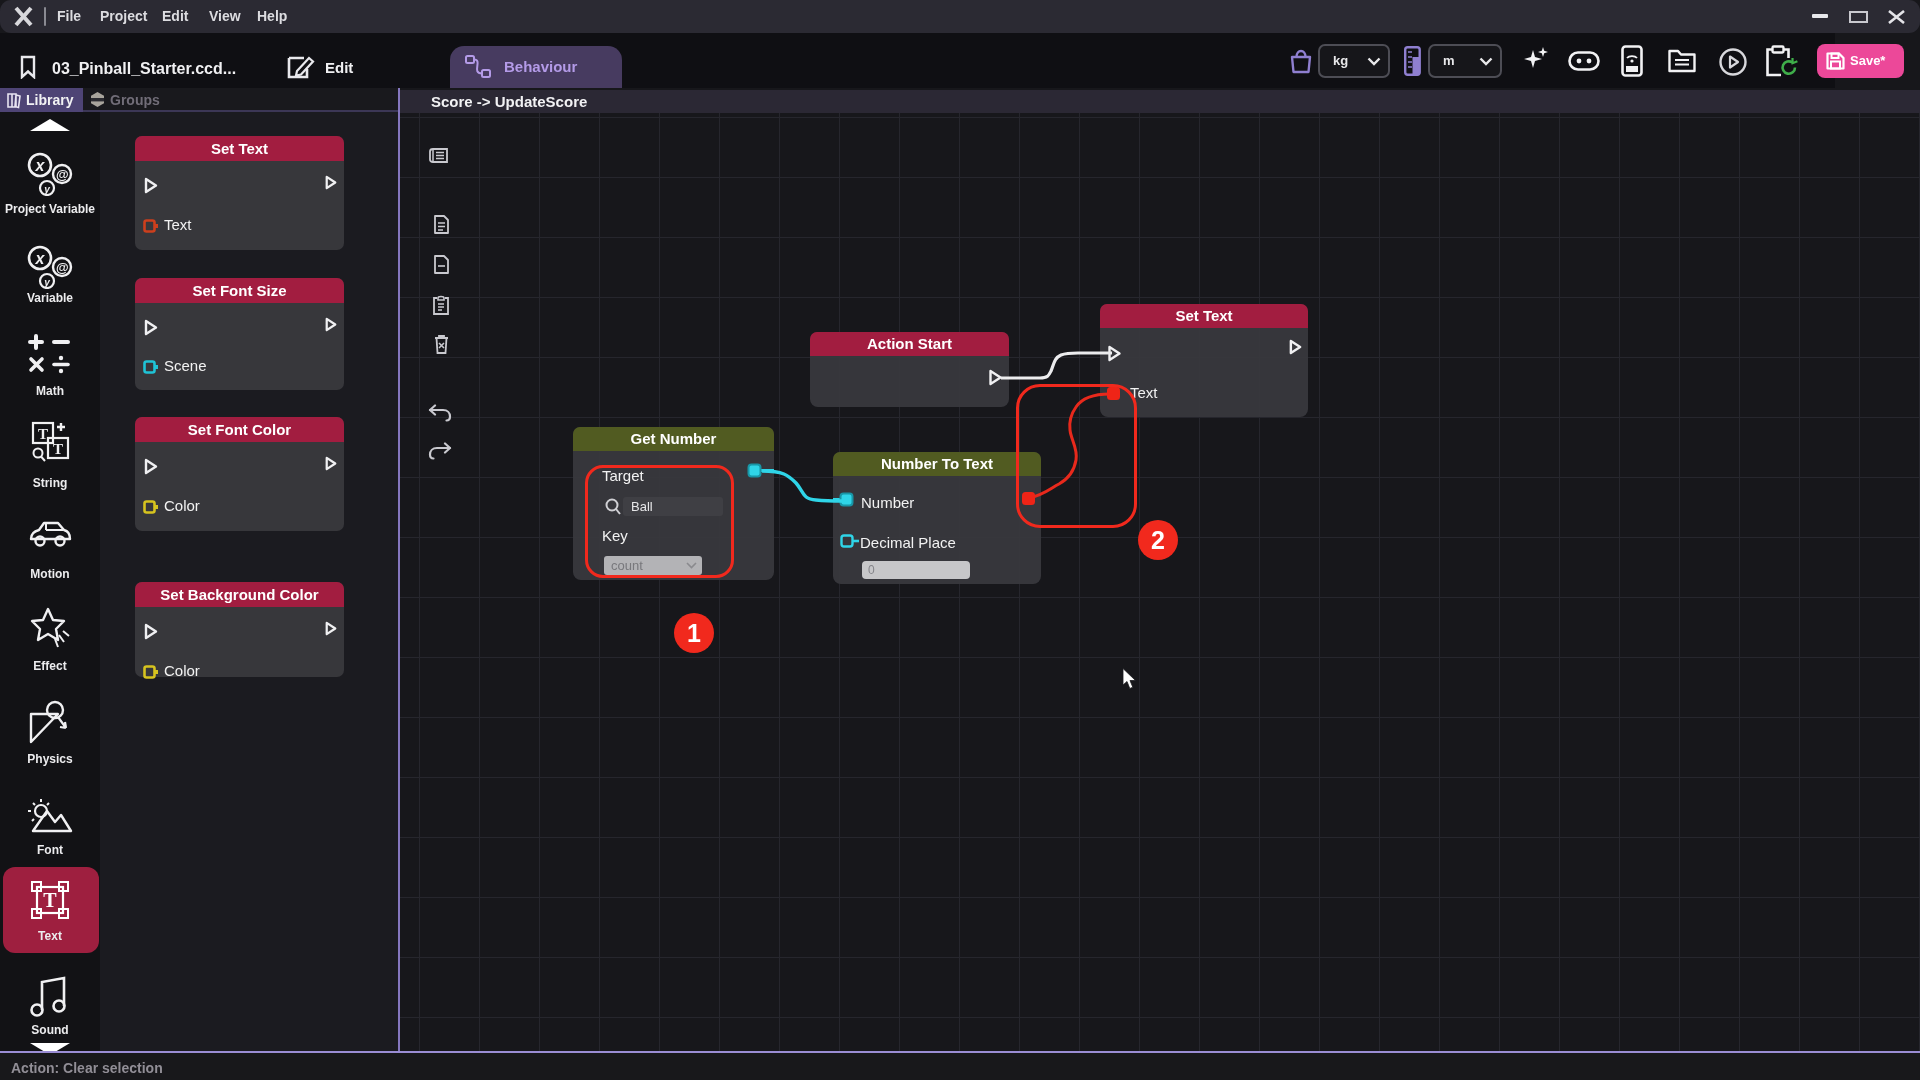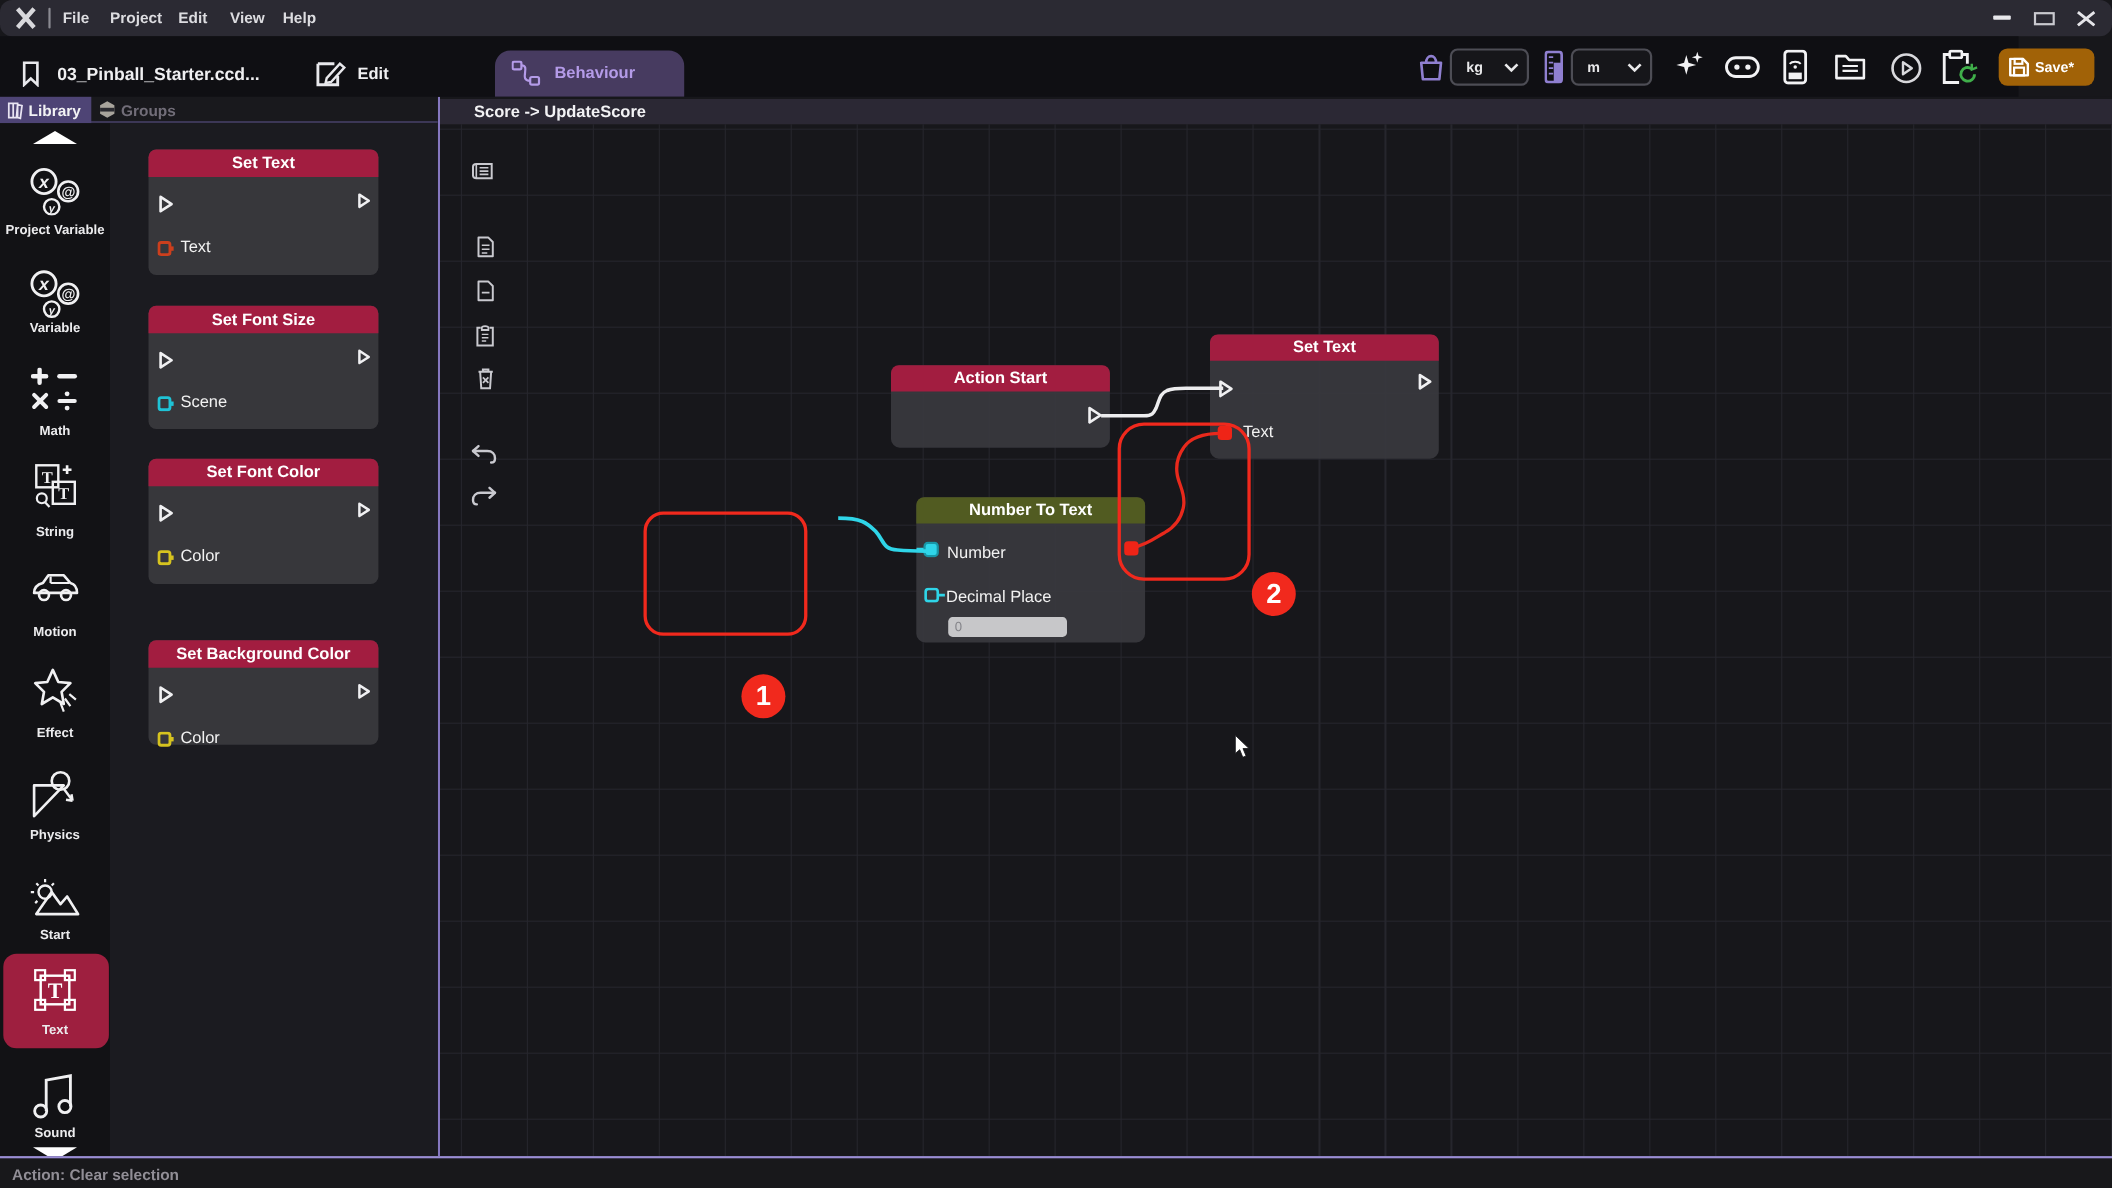--- a/index.html
+++ b/index.html
@@ -16,21 +16,21 @@
 .wc { position:absolute; }
 
 
 #toolbar { left:0; top:33px; width:1835px; height:55px; background:#0f0f13; }
 #doctitle { position:absolute; left:52px; top:27px; color:#f0f0f2; font-size:16px; font-weight:700; }
 #editlbl { position:absolute; left:325px; top:26px; color:#f0f0f2; font-size:15px; font-weight:700; }
 #behtab { position:absolute; left:450px; top:13px; width:172px; height:42px; background:#473b60; border-radius:14px 14px 0 0; }
 #behtab span { position:absolute; left:54px; top:12px; color:#b49be8; font-size:15px; font-weight:700; }
 .dd { position:absolute; top:11px; height:34px; border:2px solid #4d4d55; border-radius:7px; background:#16161a; }
 .dd span { position:absolute; left:13px; top:7px; color:#e8e8ea; font-size:13px; font-weight:700; }
-#savebtn { position:absolute; left:1817px; top:11px; width:87px; height:34px; background:#a16207; border-radius:8px; }
+#savebtn { position:absolute; left:1817px; top:11px; width:87px; height:34px; background:#ec4899; border-radius:8px; }
 #savebtn span { position:absolute; left:33px; top:9px; color:#fff; font-size:13px; font-weight:700; }
 
 
 #tabsrow { left:0; top:88px; width:398px; height:24px; background:#19191d; }
 #libtab { position:absolute; left:0; top:88px; width:83px; height:24px; background:#4e4475; }
 #libtab span { position:absolute; left:26px; top:4px; color:#f2f2f4; font-size:14px; font-weight:700; }
 #groupslbl { position:absolute; left:110px; top:92px; color:#716d78; font-size:14px; font-weight:700; }
 #nav { left:0; top:112px; width:100px; height:941px; background:#121215; }
 .navlbl { position:absolute; width:100px; text-align:center; color:#ececee; font-size:12px; font-weight:700; }
 .navlblb { font-weight:700; }
@@ -247,21 +247,21 @@
     <circle cx="27" cy="10" r="8" fill="none" stroke="#f0f0f2" stroke-width="2.4"></circle>
     <path d="M30 17 L38 28 M38 28 L37 22 M38 28 L32 27" fill="none" stroke="#f0f0f2" stroke-width="2.2"></path>
   </svg>
   <div class="navlbl navlblb" style="left:0;top:640px">Physics</div>
   
   <svg style="position:absolute;left:27px;top:683px" width="46" height="42" viewBox="0 0 46 42">
     <path d="M6 36 L20 16 L28 27 L34 20 L44 36 Z" fill="none" stroke="#f0f0f2" stroke-width="2.4" stroke-linejoin="round"></path>
     <circle cx="14" cy="16" r="6" fill="none" stroke="#f0f0f2" stroke-width="2.2"></circle>
     <path d="M14 4 V7 M4 16 H1 M6 8 L8 10 M22 8 L20 10 M5 26 L7 24" stroke="#f0f0f2" stroke-width="2"></path>
   </svg>
-  <div class="navlbl navlblb" style="left:0;top:731px">Start</div>
+  <div class="navlbl navlblb" style="left:0;top:731px">Font</div>
   
   <div id="texttile"></div>
   <svg style="position:absolute;left:30px;top:768px" width="40" height="42" viewBox="0 0 40 42">
     <rect x="7" y="7" width="26" height="26" fill="none" stroke="#fff" stroke-width="2.2"></rect>
     <rect x="2" y="2" width="9" height="9" fill="none" stroke="#fff" stroke-width="2"></rect>
     <rect x="29" y="2" width="9" height="9" fill="none" stroke="#fff" stroke-width="2"></rect>
     <rect x="2" y="29" width="9" height="9" fill="none" stroke="#fff" stroke-width="2"></rect>
     <rect x="29" y="29" width="9" height="9" fill="none" stroke="#fff" stroke-width="2"></rect>
     <text x="20" y="27" font-size="20" font-weight="700" fill="#fff" text-anchor="middle" font-family="Liberation Serif">T</text>
   </svg>
@@ -385,20 +385,41 @@
     <div class="nheader red">Set Text</div>
     <svg style="position:absolute;left:7px;top:41px" width="15" height="17" viewBox="0 0 14 17">
         <path d="M2 2 L12 8.5 L2 15 Z" fill="none" stroke="#f0f0f2" stroke-width="2.4" stroke-linejoin="round"></path>
       </svg>
     <svg style="position:absolute;left:189px;top:35px" width="13" height="16" viewBox="0 0 14 17">
         <path d="M2 2 L12 8.5 L2 15 Z" fill="none" stroke="#f0f0f2" stroke-width="2.6" stroke-linejoin="round"></path>
       </svg>
     <div class="nlbl" style="left:30px;top:80px">Text</div>
   </div>
 
+  <div class="node" style="left:175px;top:339px;width:201px;height:153px">
+    <div class="nheader green">Get Number</div>
+    <div class="nlbl" style="left:29px;top:40px">Target</div>
+    <div style="position:absolute;left:50px;top:70px;width:100px;height:19px;background:#3f3f44;border-radius:3px"></div>
+    <svg style="position:absolute;left:31px;top:70px" width="18" height="19" viewBox="0 0 18 19">
+      <circle cx="8" cy="8" r="5.5" fill="none" stroke="#d0d0d4" stroke-width="2"></circle>
+      <path d="M12 12 L16 17" stroke="#d0d0d4" stroke-width="2"></path>
+    </svg>
+    <div style="position:absolute;left:58px;top:72px;color:#e6e6e8;font-size:13px">Ball</div>
+    <div class="nlbl" style="left:29px;top:100px">Key</div>
+    <div style="position:absolute;left:31px;top:129px;width:98px;height:19px;background:#b3b3b6;border-radius:3px">
+      <span style="position:absolute;left:7px;top:2px;color:#78787c;font-size:13px">count</span>
+      <svg style="position:absolute;left:82px;top:6px" width="11" height="7" viewBox="0 0 11 7">
+          <path d="M1 1 L5.5 5.5 L10 1" fill="none" stroke="#8a8a8e" stroke-width="1.6"></path>
+        </svg>
+    </div>
+    <svg style="position:absolute;left:174px;top:36px" width="27" height="15" viewBox="0 0 27 15">
+      <path d="M13 7.5 H27" stroke="#2fd5e8" stroke-width="3"></path>
+      <rect x="1.5" y="1.5" width="12" height="12" rx="3" fill="#2fd5e8" stroke="#1896a6" stroke-width="2"></rect>
+    </svg>
+  </div>
 
   <div class="node" style="left:435px;top:364px;width:208px;height:132px">
     <div class="nheader green">Number To Text</div>
     <svg style="position:absolute;left:0px;top:40px" width="21" height="15" viewBox="0 0 21 15">
       <path d="M0 7.5 H9" stroke="#2fd5e8" stroke-width="3"></path>
       <rect x="7.5" y="1.5" width="12" height="12" rx="3" fill="#2fd5e8" stroke="#1896a6" stroke-width="2"></rect>
     </svg>
     <div class="nlbl" style="left:28px;top:42px">Number</div>
     <svg style="position:absolute;left:7px;top:82px" width="20" height="14" viewBox="0 0 20 14">
       <rect x="1.5" y="1.5" width="11" height="11" rx="2.5" fill="none" stroke="#2fd5e8" stroke-width="2.4"></rect>

